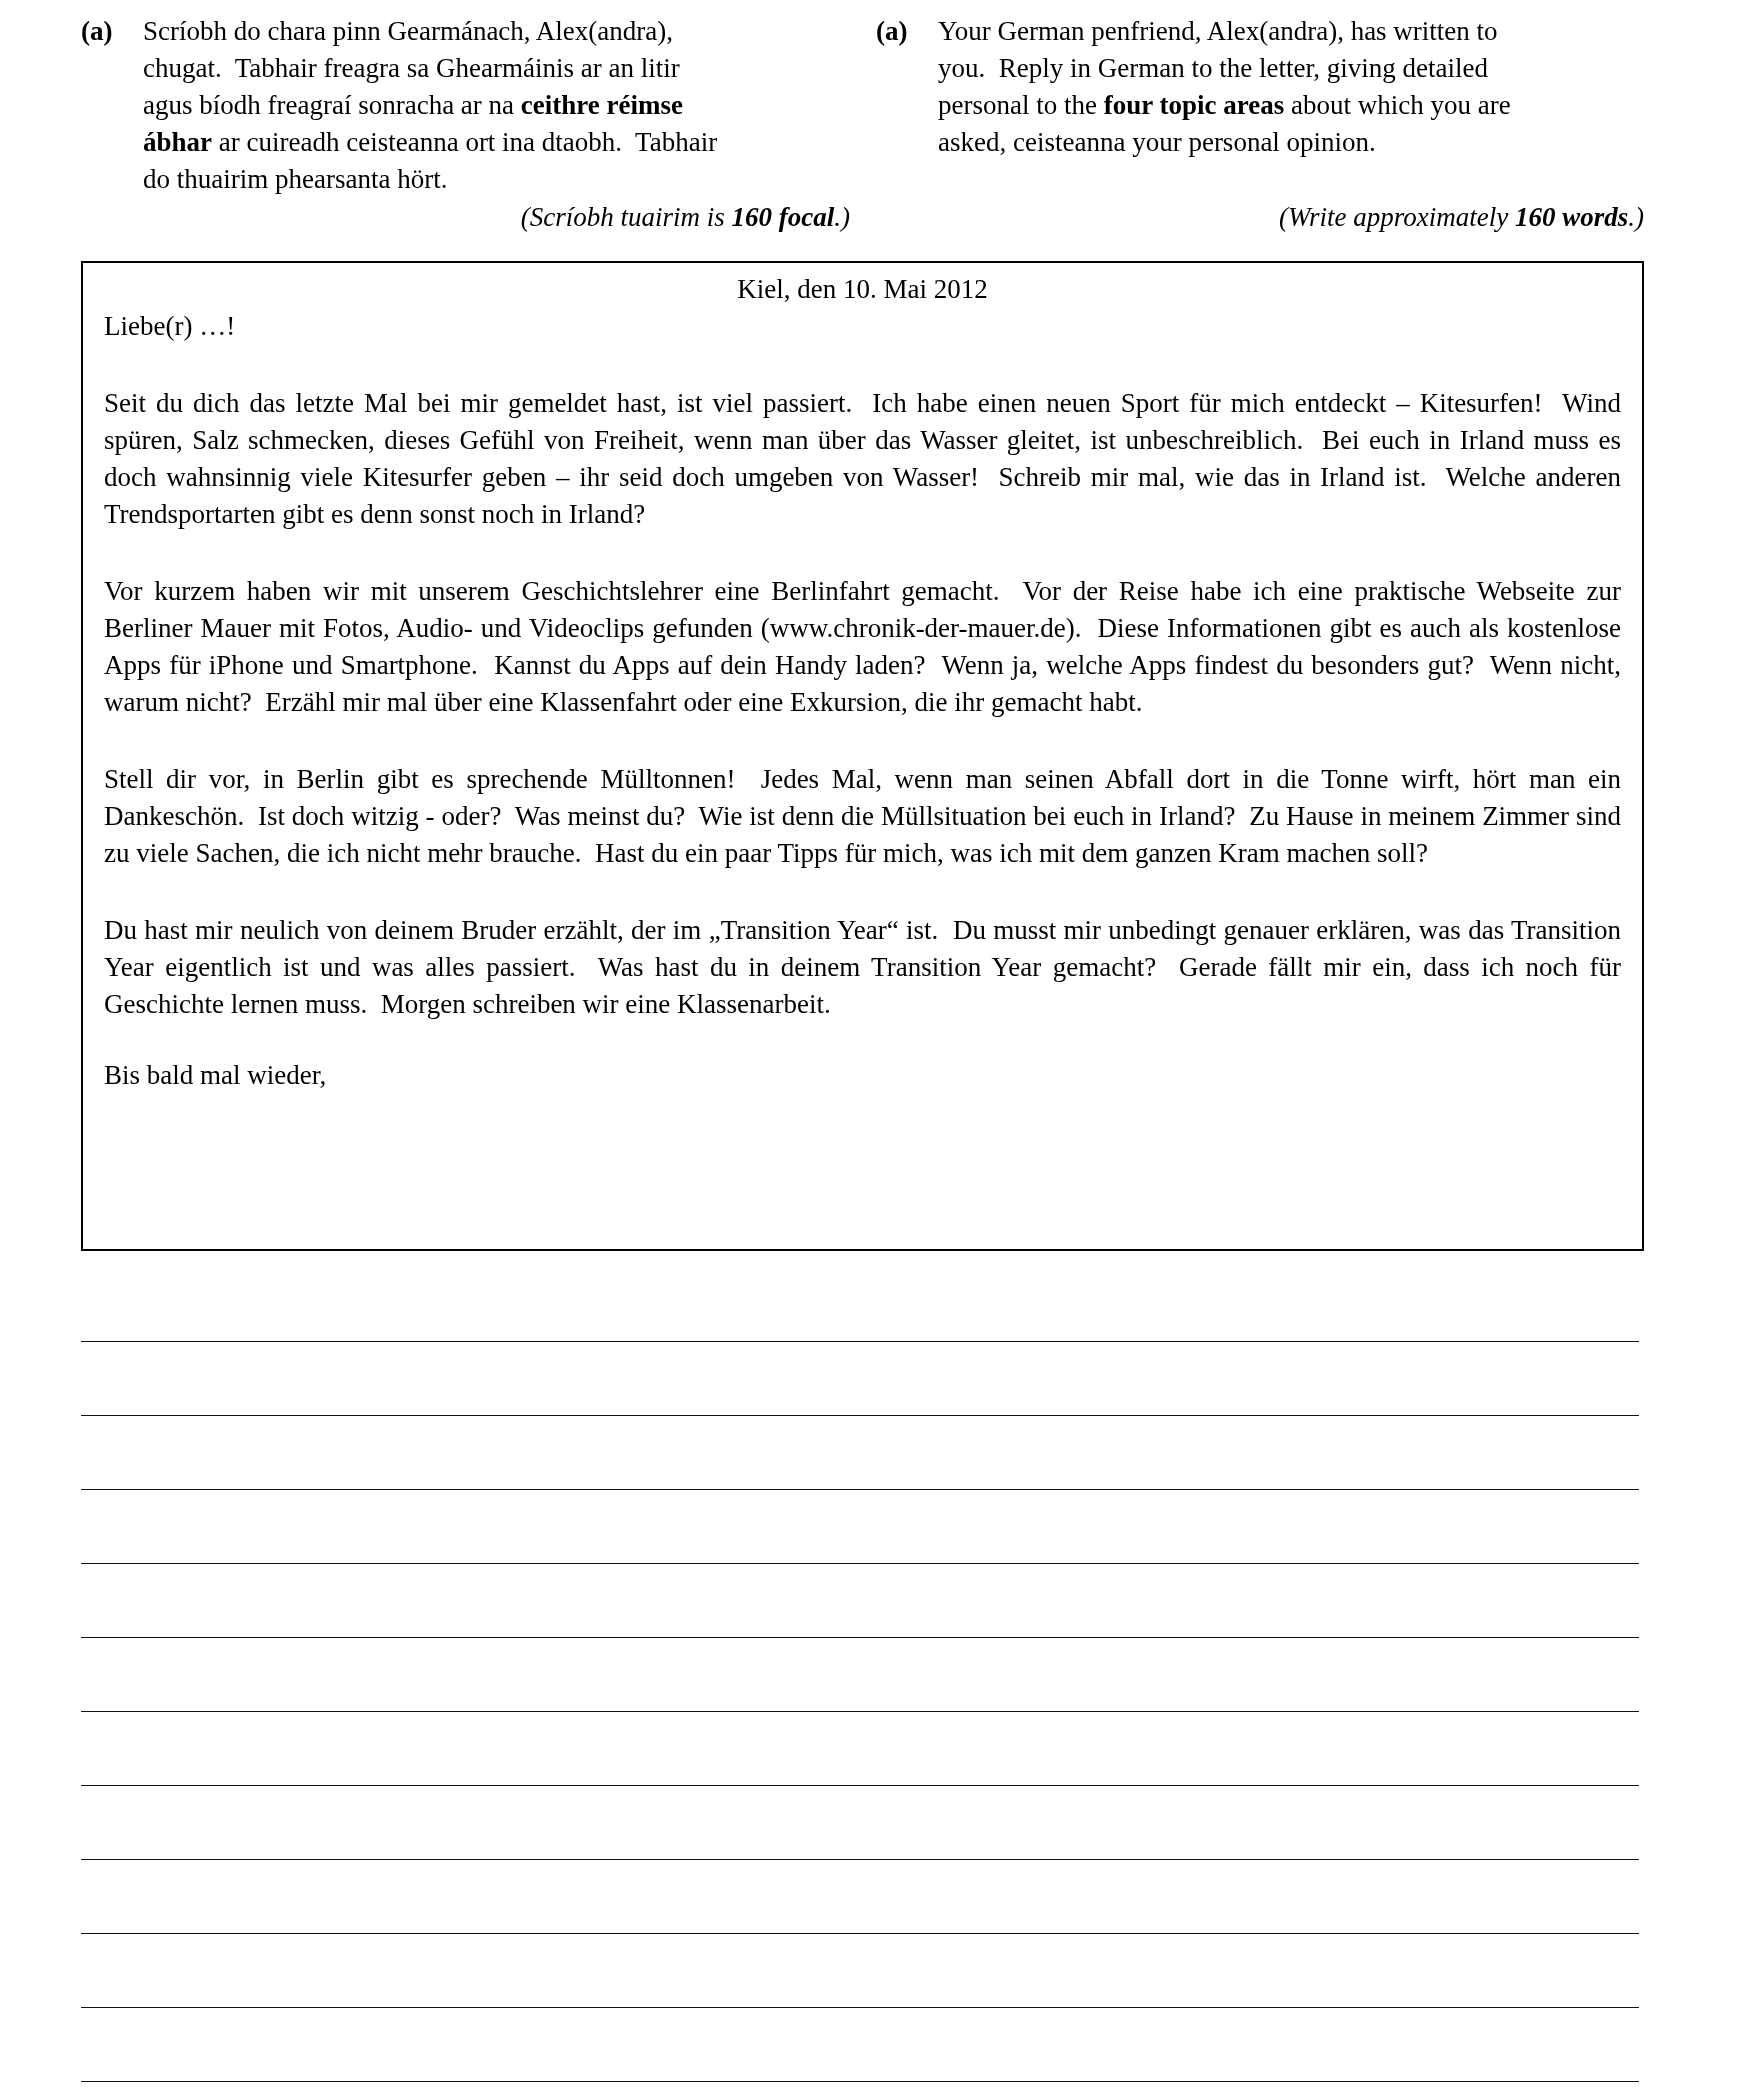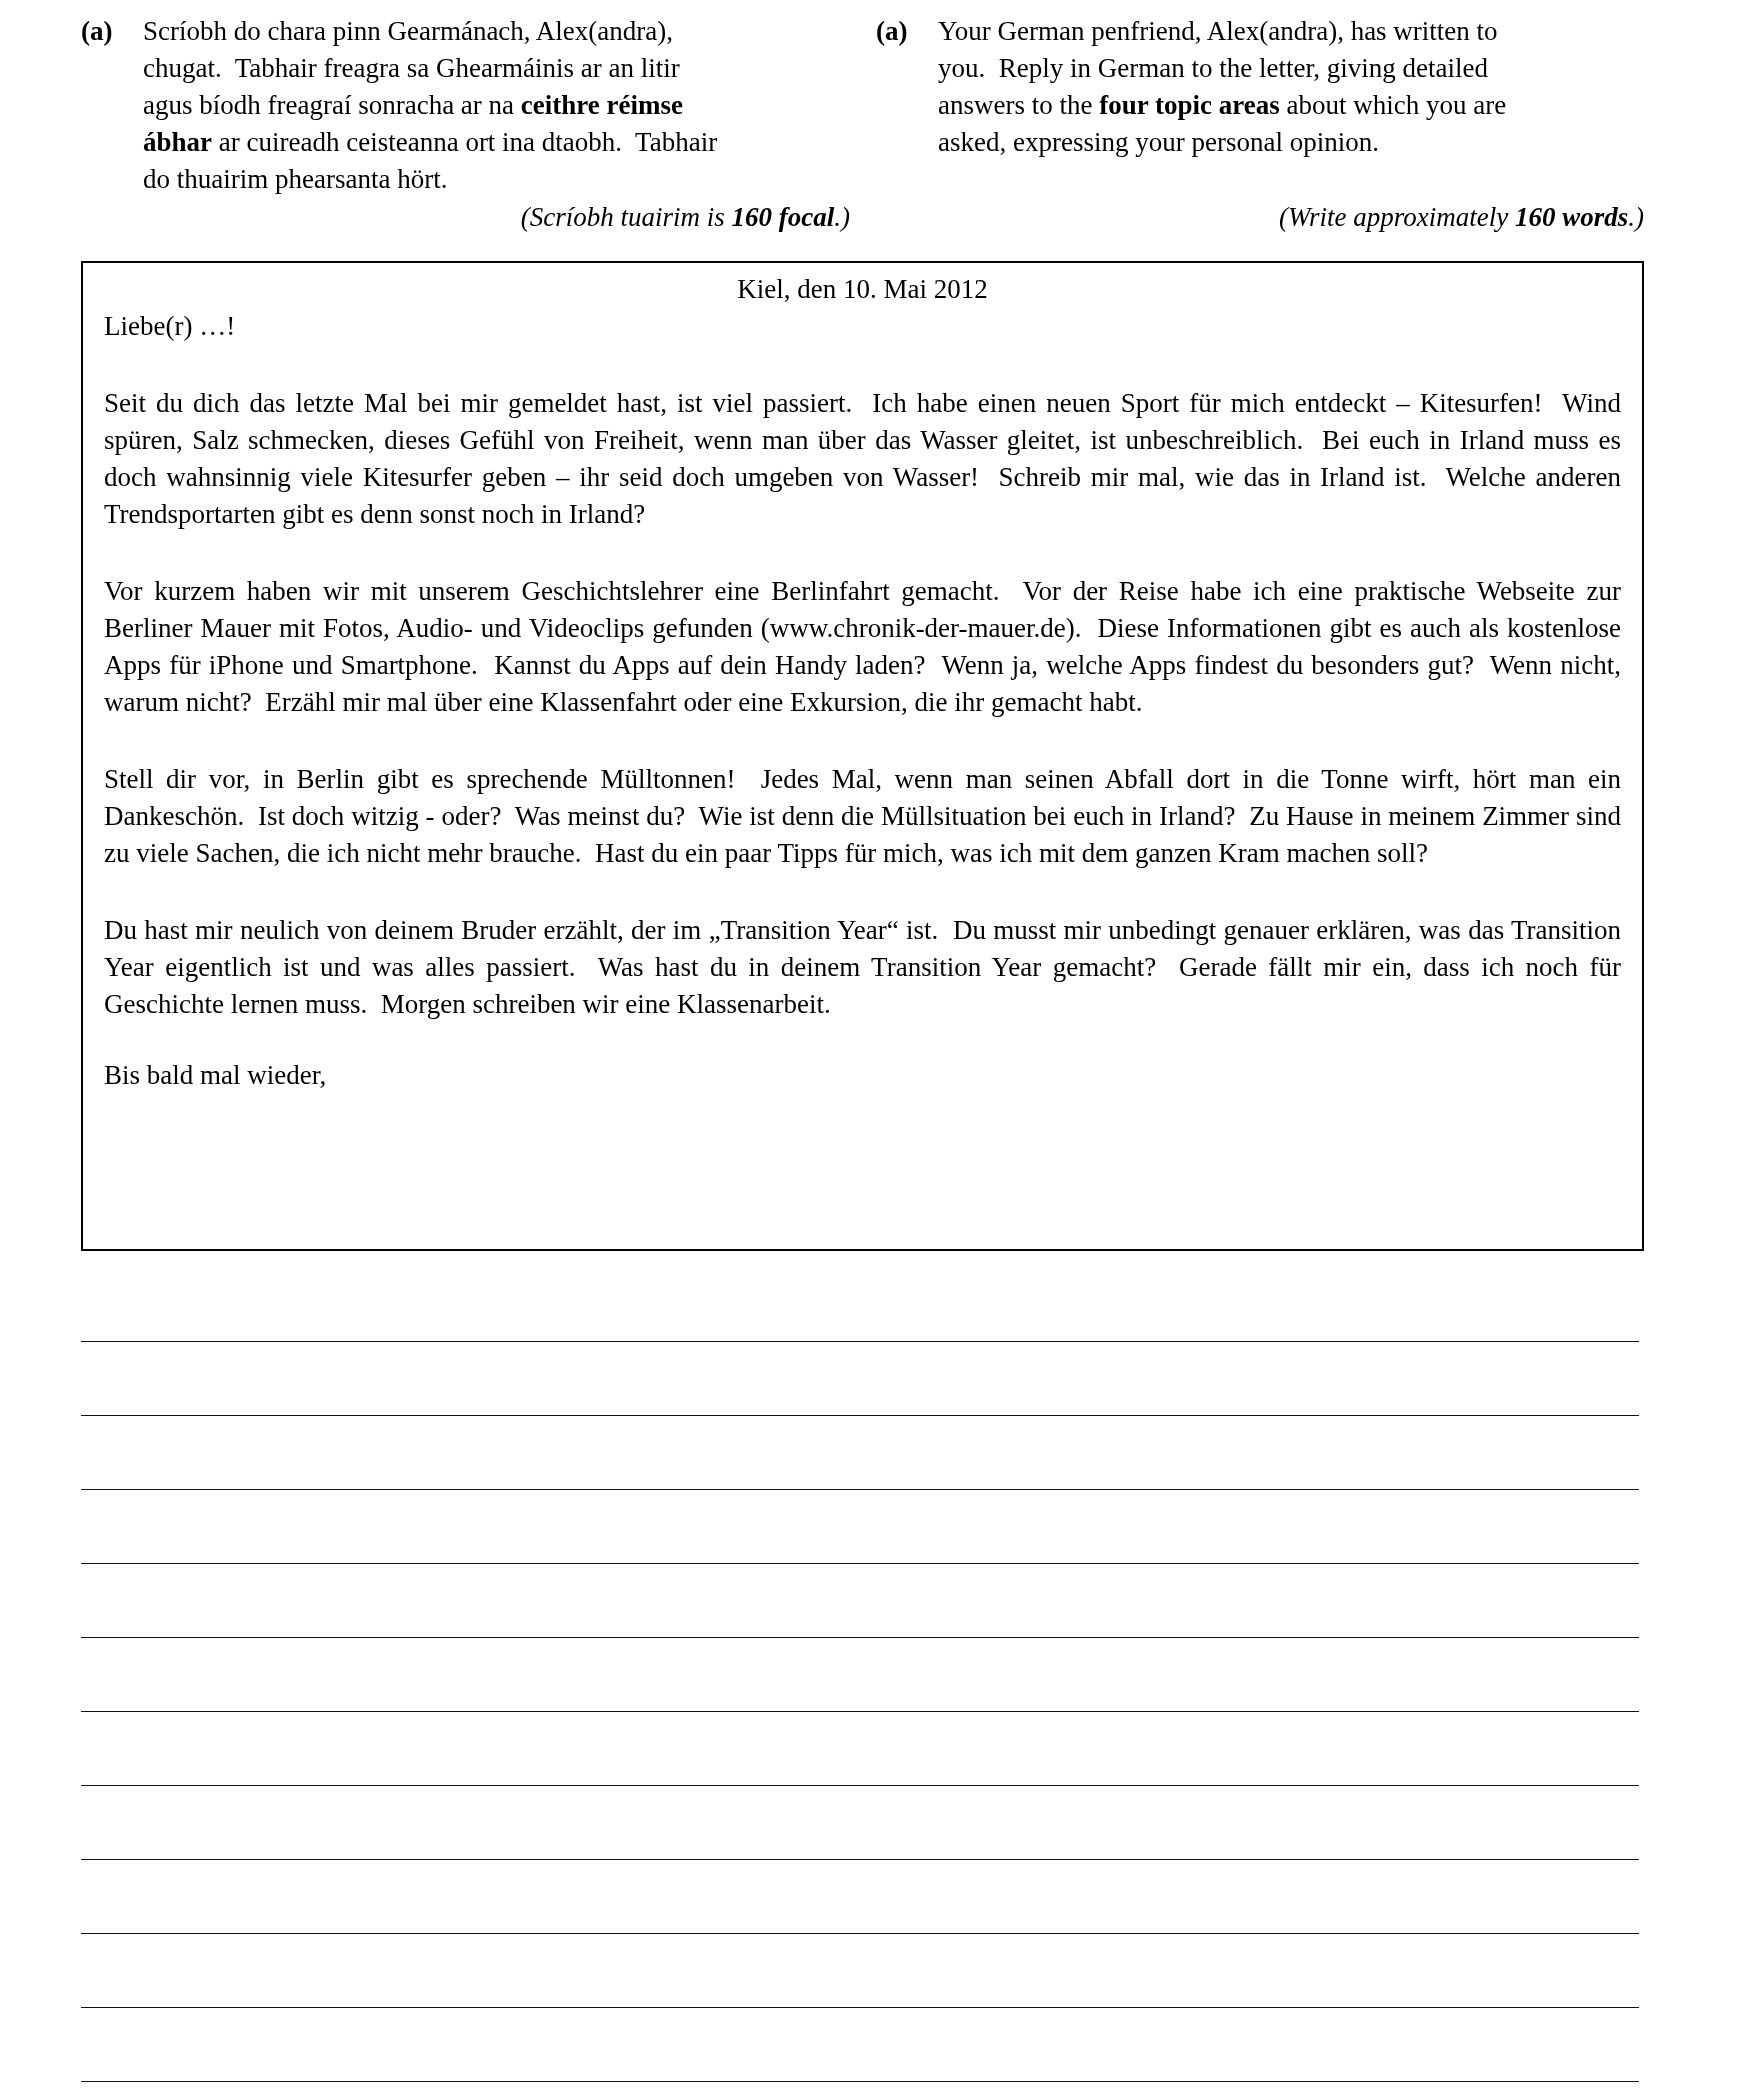--- a/index.html
+++ b/index.html
@@ -94,22 +94,22 @@
         </div>
       </div>
     </div>
 
     <div class="instr-col english">
       <div class="q-label">(a)</div>
       <div class="instr-body">
         <div class="instr-lines">
           <div class="instr-line"><span>Your German penfriend, Alex(andra), has written to</span></div>
           <div class="instr-line"><span>you.&nbsp; Reply in German to the letter, giving detailed</span></div>
-          <div class="instr-line"><span>answers to the </span><span class="b">four topic areas</span><span> about which you are</span></div>
-          <div class="instr-line"><span>asked, expressing your personal opinion.</span></div>
+          <div class="instr-line"><span>personal to the </span><span class="b">four topic areas</span><span> about which you are</span></div>
+          <div class="instr-line"><span>asked, ceisteanna your personal opinion.</span></div>
         </div>
         <div class="note-line">
           <span class="i">(Write approximately </span><span class="bi">160 words</span><span class="i">.)</span>
         </div>
       </div>
     </div>
 
   </div>
 
   <div class="letter-box">

